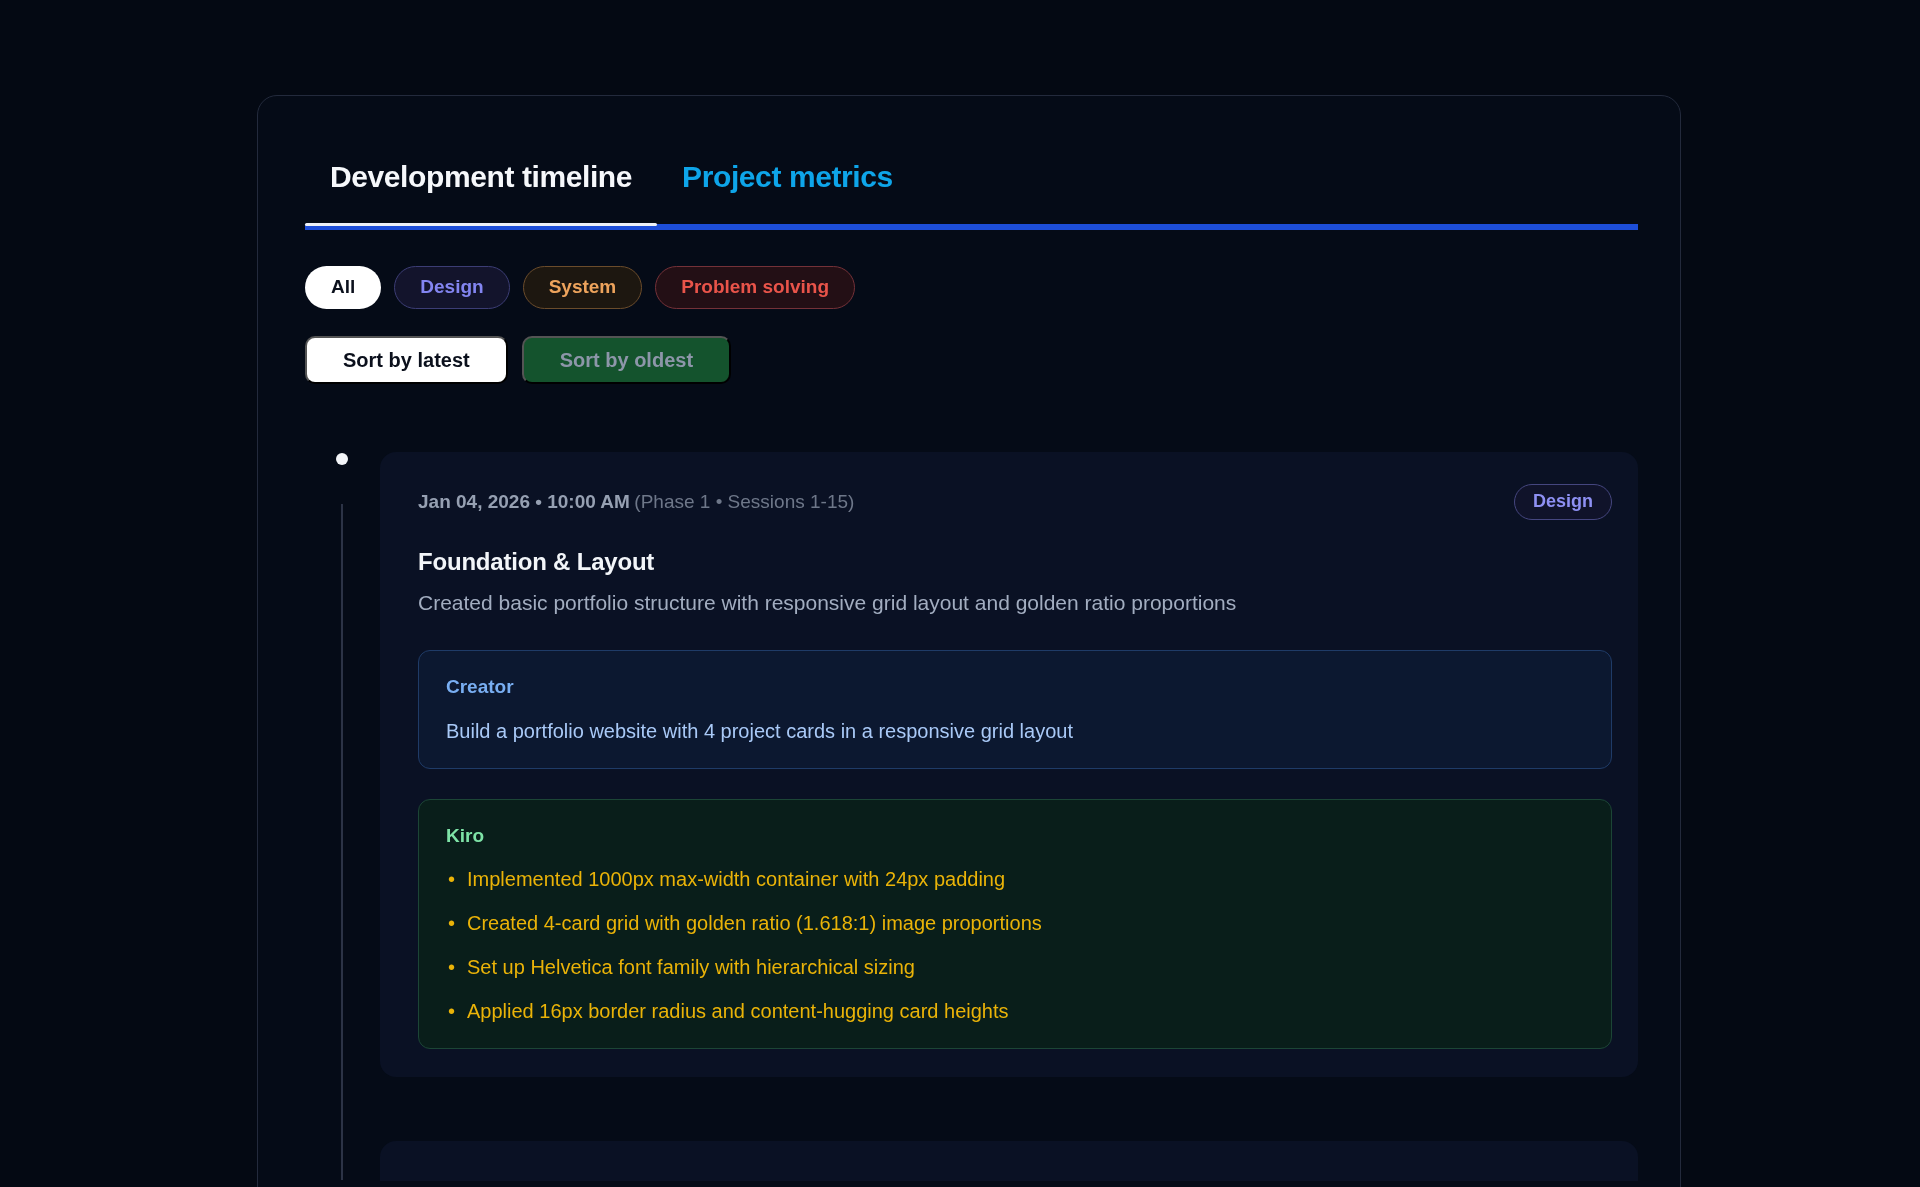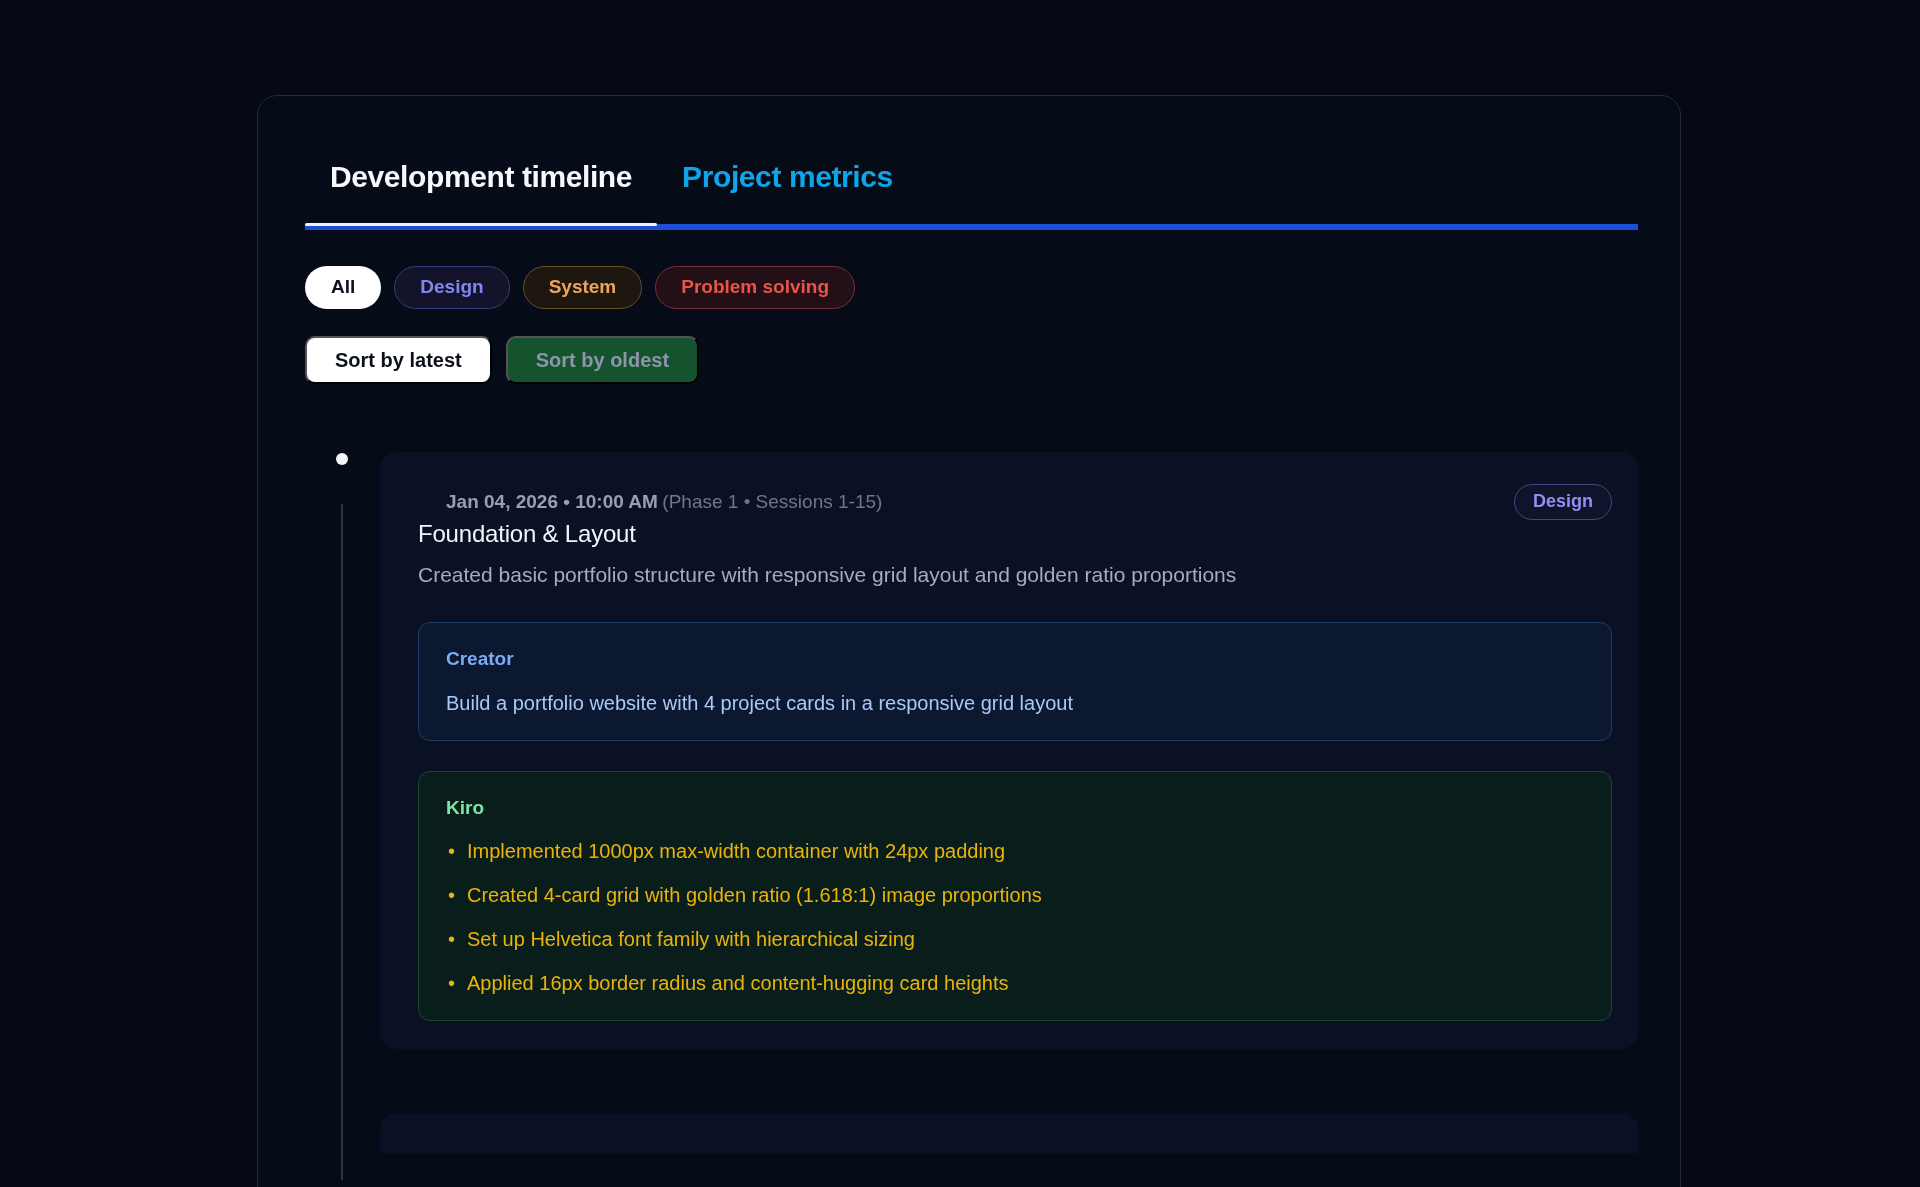--- a/index.html
+++ b/index.html
@@ -67,21 +67,21 @@
   
   .sort-row {
     display: flex;
     gap: 14px;
     margin-top: 27px;
   }
   .sort-btn {
     font-size: 20px;
     font-weight: 700;
     border-radius: 10px;
-    padding: 11px 28px;
+    padding: 11px 36px;
     cursor: pointer;
     line-height: 1.1;
   }
   .sort-latest { background: #ffffff; color: #0b101c; }
   .sort-oldest { background: #14532d; color: #8d96a9; }
 
   
   .timeline {
     position: relative;
     margin-top: 68px;
@@ -104,38 +104,38 @@
     margin-left: 75px;
     background: #0a1124;
     border-radius: 16px;
     padding: 32px 26px 28px 38px;
   }
 
   .entry-head {
     display: flex;
     justify-content: space-between;
     align-items: center;
-    margin-left: 28px;
   }
   .entry-date { font-size: 19px; font-weight: 600; color: #96a0b2; }
   .entry-phase { font-size: 19px; font-weight: 400; color: #6e7789; }
   .entry-badge {
     font-size: 18px;
     font-weight: 600;
     color: #8e90f3;
     border: 1px solid #45467f;
     background: #10132a;
     border-radius: 999px;
     padding: 7px 18px;
     line-height: 1.1;
   }
 
   .entry-title {
+    margin-top: 28px;
     font-size: 24px;
-    font-weight: 400;
+    font-weight: 700;
     letter-spacing: -0.2px;
     color: #f2f5f9;
   }
   .entry-desc {
     margin-top: 15px;
     font-size: 21px;
     color: #a2adc0;
   }
 
   .sub-box {

